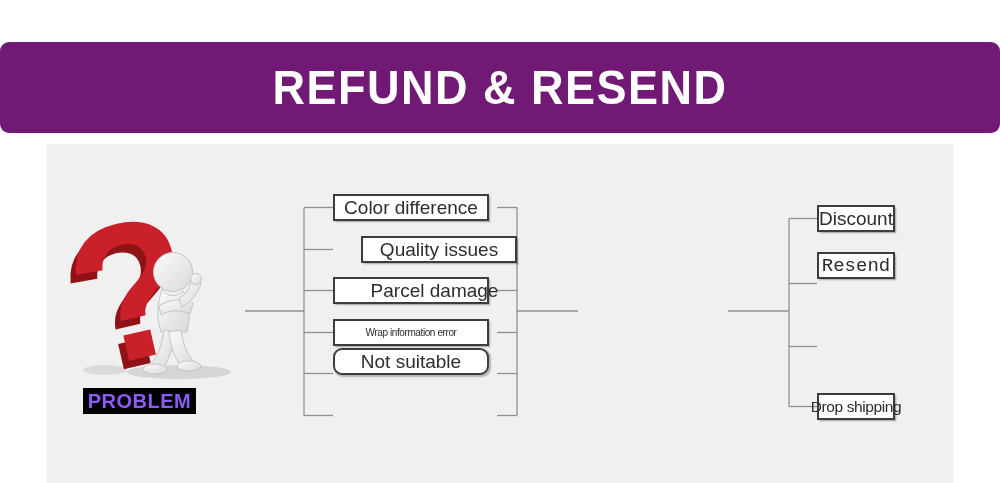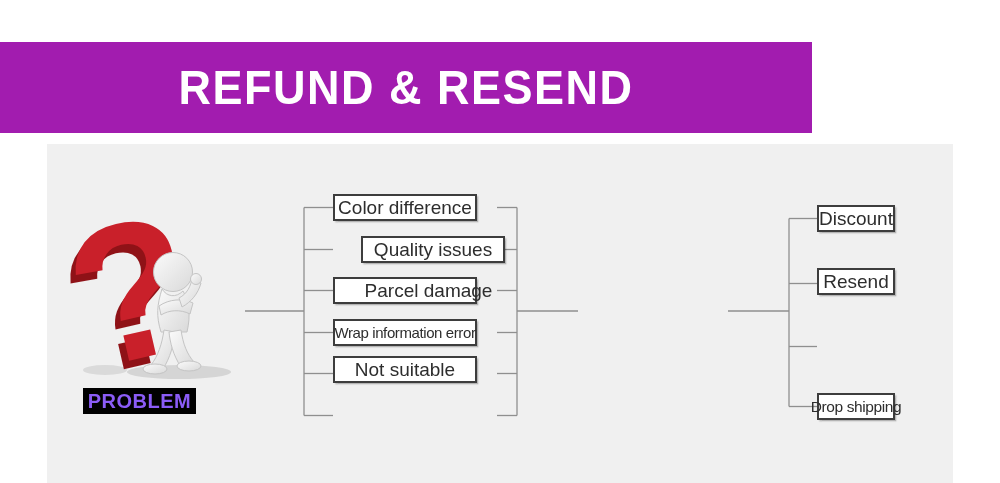--- a/index.html
+++ b/index.html
@@ -1,46 +1,46 @@
 <!DOCTYPE html>
 <html><head>
 <meta charset="utf-8">
 <style>
   html,body{margin:0;padding:0;background:#ffffff;}
   .page{
     position:relative;width:1000px;height:483px;background:#ffffff;
     font-family:"Liberation Sans",sans-serif;overflow:hidden;
   }
   .banner{
-    position:absolute;left:0;top:42px;width:812px;height:91px;
-    background:#a21caf;display:flex;align-items:center;justify-content:center;
+    position:absolute;left:0;top:42px;width:1000px;height:91px;
+    background:#701a75;display:flex;align-items:center;justify-content:center;border-radius:9px;
   }
   .banner-title{
     color:#ffffff;font-size:45px;font-weight:bold;letter-spacing:1.5px;
     transform:scaleY(1.05);
   }
   .card{
     position:absolute;left:47px;top:144px;width:906px;height:339px;
     background:#f0f0f0;
   }
   .lines{position:absolute;left:0;top:0;width:906px;height:339px;}
   .qfig{position:absolute;left:16px;top:58px;width:192px;height:178px;}
   .fbox{
     position:absolute;box-sizing:border-box;background:#ffffff;
     border:2px solid #3d3d3d;box-shadow:1.5px 1.5px 1.5px rgba(0,0,0,0.25);
     display:flex;align-items:center;justify-content:center;
     color:#2d2d2d;font-size:19px;white-space:nowrap;
   }
-  .pbox{left:286px;width:144px;height:27px;}
+  .pbox{left:286px;width:156px;height:27px;}
   .p0{top:50px;}  .p1{top:92px;margin-left:28px;}  .p2{top:133px;padding-left:47px;}
-  .p3{top:175px;font-size:15px;letter-spacing:-0.4px;}
-  .p4{top:212px;} .p5{top:258px;}
+  .p3{top:175px;font-size:10px;letter-spacing:-0.4px;}
+  .p4{top:204px;border-radius:9px;} .p5{top:258px;}
   .hub{left:531px;top:153px;width:150px;height:27px;}
   .sbox{left:770px;width:78px;height:27px;}
-  .s0{top:61px;}  .s1{top:124px;} .s2{top:189px;}
+  .s0{top:61px;}  .s1{top:108px;font-family:Liberation Mono, monospace;} .s2{top:189px;}
   .s3{top:249px;font-size:15.5px;letter-spacing:-0.4px;}
   .problem-tag{
     position:absolute;left:36px;top:244px;width:113px;height:26px;
     background:#000000;color:#8b5cf6;font-weight:bold;font-size:20px;
     letter-spacing:0.5px;display:flex;align-items:center;justify-content:center;
   }
 </style>
 </head>
 <body>
 

